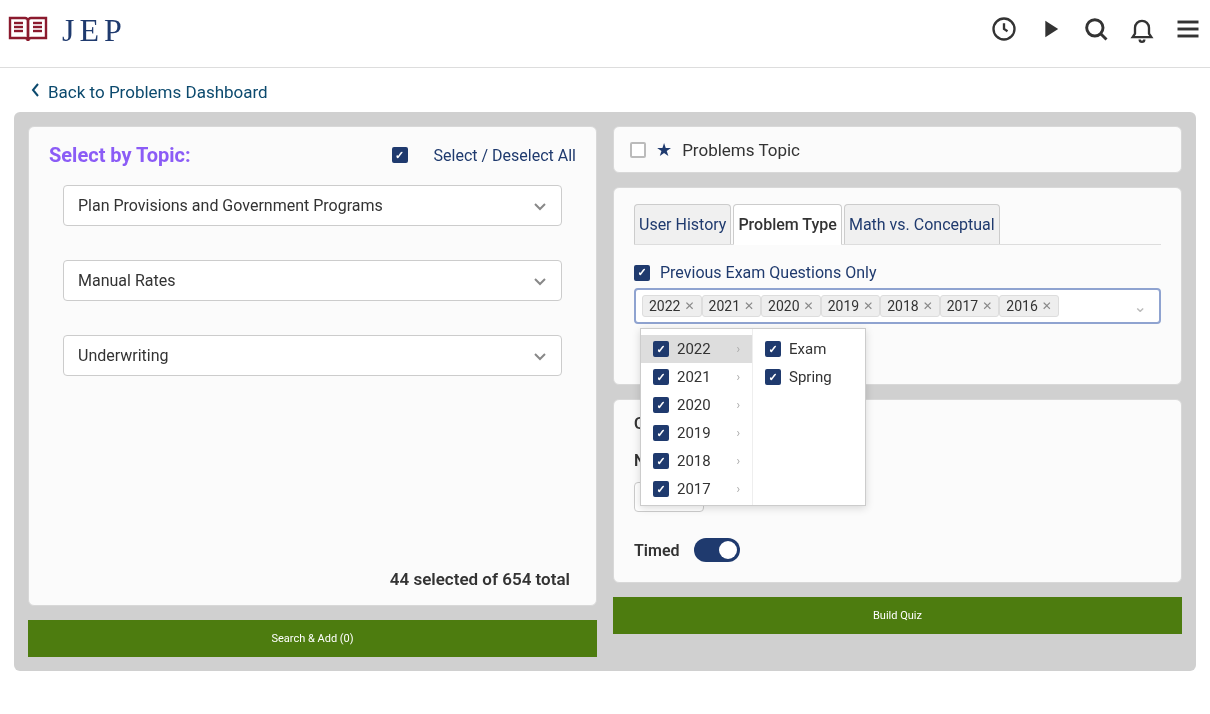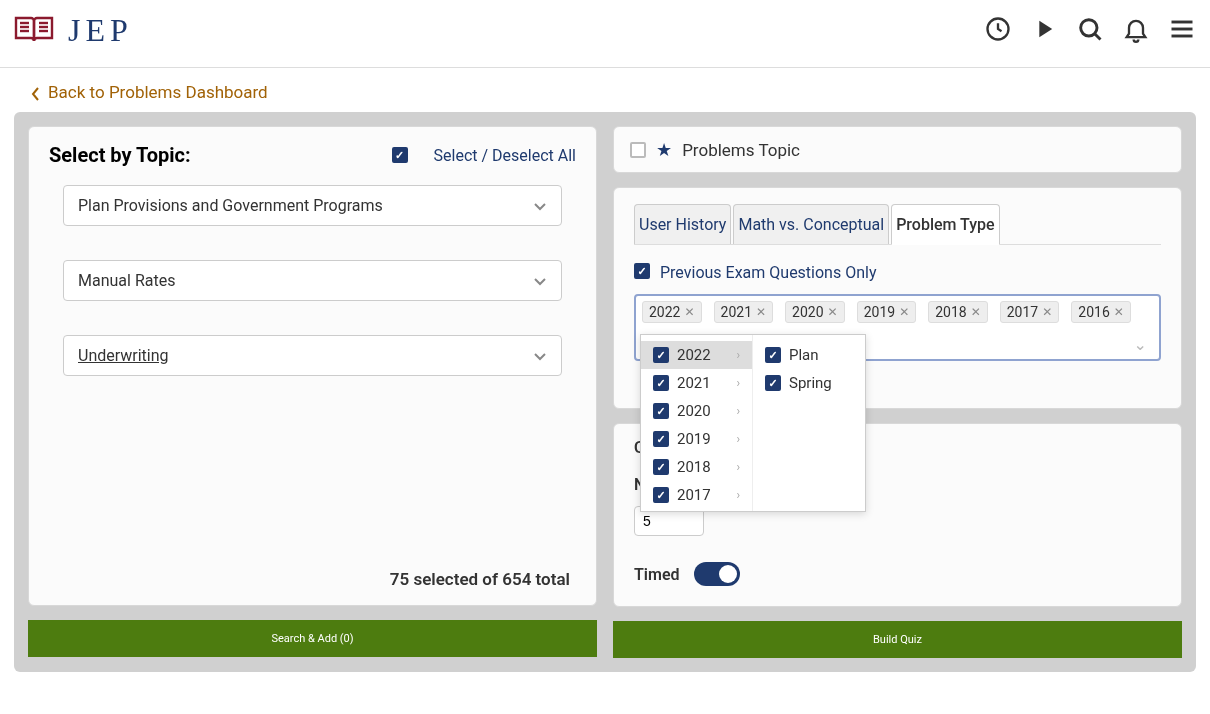--- a/index.html
+++ b/index.html
@@ -1,46 +1,46 @@
 <!DOCTYPE html>
 <html><head>
 <meta charset="utf-8">
 <style>
 * { box-sizing: border-box; margin: 0; padding: 0; }
 body { font-family: -apple-system, BlinkMacSystemFont, "Segoe UI", Roboto, sans-serif; background: #fff; color: #333; }
-.header { display: flex; align-items: center; justify-content: space-between; padding: 12px 14px 18px; border-bottom: 1px solid #ddd; }
+.header { display: flex; align-items: center; justify-content: space-between; padding: 12px 8px 18px; border-bottom: 1px solid #ddd; }
 .logo-group { display: flex; align-items: center; gap: 14px; }
 .logo-icon { color: #8b1a2e; }
 .logo-text { font-family: Georgia, serif; font-size: 32px; letter-spacing: 5px; color: #1f3a6e; font-weight: 400; }
 .header-icons { display: flex; align-items: center; gap: 18px; }
 .header-icons svg { width: 28px; height: 28px; color: #333; cursor: pointer; }
-.back-link { display: flex; align-items: flex-end; gap: 6px; color: #a16207; font-size: 17px; padding: 14px 30px 10px; cursor: pointer; }
+.back-link { display: flex; align-items: flex-start; gap: 6px; color: #0c4a6e; font-size: 17px; padding: 14px 30px 10px; cursor: pointer; }
 .content { display: flex; gap: 16px; padding: 0 14px 14px; background: #d0d0d0; margin: 0 14px; border-radius: 6px; padding: 14px; }
 .left, .right { flex: 1; display: flex; flex-direction: column; gap: 14px; }
 .panel { background: #fbfbfb; border: 1px solid #d8d8d8; border-radius: 6px; padding: 16px 20px; }
 .panel-head { display: flex; justify-content: space-between; align-items: center; margin-bottom: 18px; }
-.panel-title { font-size: 20px; font-weight: 700; color: #000000; }
+.panel-title { font-size: 20px; font-weight: 700; color: #8b5cf6; }
 .select-all { display: flex; align-items: center; gap: 26px; color: #1f3a6e; font-size: 16px; cursor: pointer; }
 .checkbox { width: 16px; height: 16px; border: 2px solid #1f3a6e; border-radius: 2px; display: inline-flex; align-items: center; justify-content: center; background: #fff; flex-shrink: 0; }
 .checkbox.checked { background: #1f3a6e; }
 .checkbox.checked::after { content: "✓"; color: #fff; font-size: 11px; font-weight: bold; }
 .checkbox.unchecked-light { border-color: #bbb; }
 .topic-select { display: flex; justify-content: space-between; align-items: center; border: 1px solid #ccc; border-radius: 4px; padding: 10px 14px; margin: 0 14px 34px; background: #fff; cursor: pointer; font-size: 16px; color: #333; }
-.topic-select:last-of-type { margin-bottom: 16px; text-decoration: underline; }
+.topic-select:last-of-type { margin-bottom: 16px; }
 .count-text { text-align: right; font-size: 17px; font-weight: 600; color: #333; margin-top: 14px; padding-right: 6px; }
 .panel.topics { min-height: 480px; display:flex; flex-direction:column; }
 .topics-body { flex:1;text-align:center; }
 .problems-only { display: flex; align-items: center; gap: 10px; font-size: 17px; color: #333; }
 .star { color: #1f3a6e; font-size: 18px; }
 .tabs { display: flex; border-bottom: 1px solid #ddd; margin-bottom: 18px; }
 .tab { padding: 10px 4px; border: 1px solid #ccc; border-bottom: none; background: #f0f0f0; color: #1f3a6e; font-size: 16px; cursor: pointer; border-radius: 4px 4px 0 0; margin-right: 2px; }
 .tab.active { background: #fff; color: #333; font-weight: 500; border-bottom: 1px solid #fff; margin-bottom: -1px; }
-.filter-row { display: flex; gap: 10px; font-size: 16px; color: #333; margin-bottom: 12px; }
+.filter-row { display: flex; align-items: center; gap: 10px; font-size: 16px; color: #333; margin-bottom: 6px; }
 .filter-row span { color: #1f3a6e; }
-.tag-input { border: 2px solid #8fa3d0; border-radius: 4px; padding: 5px 6px; display: flex; flex-wrap: wrap; gap: 12px; align-items: center; background: #fff; position: relative; }
+.tag-input { border: 2px solid #8fa3d0; border-radius: 4px; padding: 5px 6px; display: flex; flex-wrap: wrap; gap: 0; align-items: center; background: #fff; position: relative; }
 .tag { background: #eee; border: 1px solid #ddd; border-radius: 3px; padding: 2px 6px; font-size: 14px; color: #333; display: inline-flex; align-items: center; gap: 4px; }
 .tag .x { color: #888; font-size: 12px; cursor: pointer; }
 .tag-end { margin-left: auto; color: #bbb; padding: 0 6px; }
 .dropdown { position: absolute; top: 38px; left: 4px; background: #fff; border: 1px solid #ccc; box-shadow: 0 2px 8px rgba(0,0,0,0.15); display: flex; z-index: 10; }
 .dd-col { padding: 6px 0; min-width: 112px; }
 .dd-col.year { border-right: 1px solid #eee; max-height: 176px; overflow-y: scroll; }
 .dd-item { display: flex; align-items: center; gap: 8px; padding: 5px 12px; font-size: 15px; cursor: pointer; }
 .dd-item.hl { background: #ddd; }
 .dd-item .chev { color: #aaa; font-size: 12px; margin-left: auto; }
 .quiz-panel { padding: 14px 20px 20px; }
@@ -126,39 +126,39 @@
               <path d="M2 5l5 5 5-5"></path>
             </svg>
         </div>
         <div class="topic-select">
           <span>Underwriting</span>
           <svg width="14" height="14" viewBox="0 0 14 14" fill="none" stroke="#888" stroke-width="2">
               <path d="M2 5l5 5 5-5"></path>
             </svg>
         </div>
       </div>
-      <div class="count-text">75 selected of 654 total</div>
+      <div class="count-text">44 selected of 654 total</div>
     </div>
     <div class="big-btn">Search &amp; Add (0)</div>
   </div>
 
   <div class="right">
     <div class="panel" style="padding:12px 16px;">
       <div class="problems-only">
         <span class="checkbox unchecked-light"></span>
         <span class="star">★</span>
         <span>Problems Topic</span>
       </div>
     </div>
 
     <div class="panel filters">
       <div class="tabs">
         <div class="tab">User History</div>
+        <div class="tab active">Problem Type</div>
         <div class="tab">Math vs. Conceptual</div>
-        <div class="tab active">Problem Type</div>
       </div>
 
       <div class="filter-row">
         <span class="checkbox checked"></span>
         <span>Previous Exam Questions Only</span>
       </div>
 
       <div class="tag-input">
         <span class="tag">
             <span>2022</span>
@@ -219,21 +219,21 @@
               </div>
             <div class="dd-item">
                 <span class="checkbox checked"></span>
                 <span>2017</span>
                 <span class="chev">›</span>
               </div>
           </div>
           <div class="dd-col">
             <div class="dd-item">
                 <span class="checkbox checked"></span>
-                <span>Plan</span>
+                <span>Exam</span>
               </div>
             <div class="dd-item">
                 <span class="checkbox checked"></span>
                 <span>Spring</span>
               </div>
           </div>
         </div>
       </div>
 
       <div class="filter-row hidden-row">

